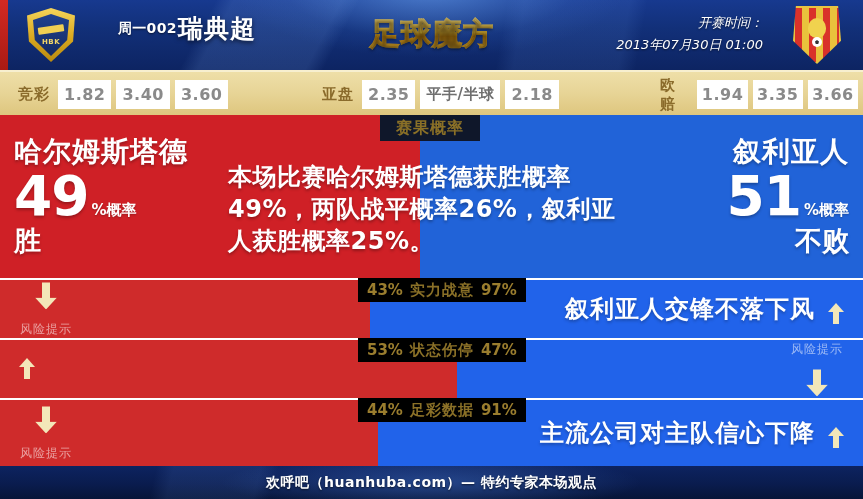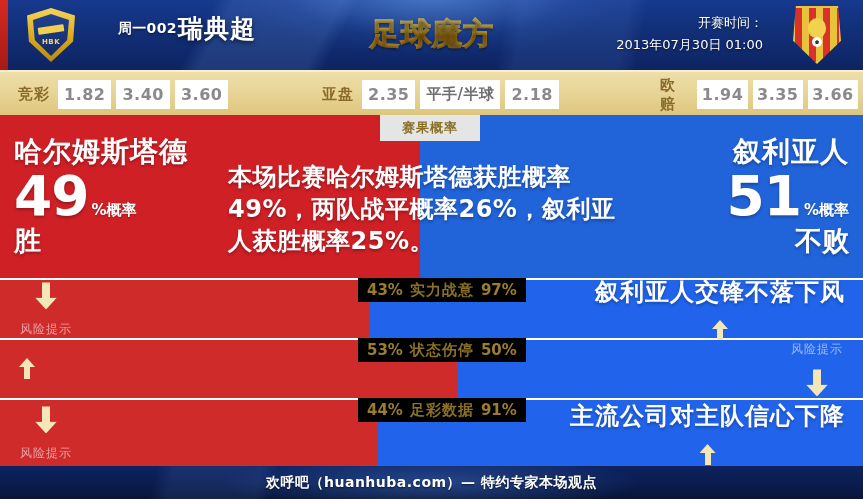--- a/index.html
+++ b/index.html
@@ -105,20 +105,21 @@
     -webkit-background-clip:text; background-clip:text; color:transparent;
     -webkit-text-stroke:1px rgba(60,30,0,.35);
     text-shadow:0 2px 3px rgba(0,0,0,.45);
     font-family:"DejaVu Sans","Liberation Sans",sans-serif;
   }
 
   .kickoff {
     position:absolute; right:100px; top:12px; width:230px; text-align:right;
     color:#ffffff; font-size:13px; line-height:22px;
     text-shadow:0 1px 2px rgba(0,0,0,.6);
+    font-style:italic;
   }
 
   
   .odds {
     position:absolute; left:0; top:70px; width:863px; height:45px;
     background:linear-gradient(180deg,#eedfa8 0%,#e7d496 50%,#dec67e 100%);
     border-top:2px solid #f7efcf;
   }
   .odds-group { position:absolute; top:0; height:45px; display:flex; align-items:center; }
   .odds-label {
@@ -143,22 +144,22 @@
   .main .half-red {
     position:absolute; left:0; top:0; width:420px; height:163px;
     background:#cf2026;
   }
   .main .half-blue {
     position:absolute; left:420px; top:0; width:443px; height:163px;
     background:#2163d8;
   }
   .tag-center {
     position:absolute; left:380px; top:0; width:100px; height:26px;
-    background:#e5e5e5; display:flex; align-items:center; justify-content:center;
-    color:#8a7027; font-size:13px; font-weight:bold; letter-spacing:1px;
+    background:#0f172a; display:flex; align-items:center; justify-content:center;
+    color:#8a7027; font-size:16px; font-weight:bold; letter-spacing:1px;
     z-index:6;
   }
 
   .team-block { position:absolute; z-index:5; color:#fff; }
   .team-block.left { left:14px; top:20px; text-align:left; }
   .team-block.right { right:14px; top:20px; text-align:right; }
   .team-name {
     font-size:28px; font-weight:bold; letter-spacing:1px; line-height:34px;
     text-shadow:0 2px 3px rgba(0,0,0,.28);
   }
@@ -202,21 +203,21 @@
     white-space:nowrap;
   }
   .cmp-badge .b-name { color:#8a7027; letter-spacing:1px; }
   .cmp-badge .b-pct  { color:#9a7d2e; }
 
   .cmp-headline {
     position:absolute; top:50%; transform:translateY(-50%);
     color:#ffffff; font-size:24px; font-weight:bold; letter-spacing:1px;
     white-space:nowrap;
     text-shadow:0 2px 3px rgba(0,0,0,.25);
-    display:flex; align-items:center; gap:12px;flex-direction:column;
+    display:flex; align-items:flex-end; gap:12px;
   }
   .cmp-headline.on-left  { left:18px; }
   .cmp-headline.on-right { right:18px; }
 
   .risk {
     position:absolute; top:50%; transform:translateY(-50%);
     display:flex; align-items:center; gap:10px;
     color:rgba(255,255,255,.55); font-size:12px; letter-spacing:1px;
     white-space:nowrap;
     flex-direction:column;
@@ -368,21 +369,21 @@
     </div>
   </div>
 
   <div class="cmp-row" id="cmp-row-1">
     <div class="cmp-left" style="width:457px;"></div>
     <div class="cmp-right" style="width:406px;"></div>
 
     <div class="cmp-badge" style="left:358px;">
       <span class="b-pct">53%</span>
       <span class="b-name">状态伤停</span>
-      <span class="b-pct">50%</span>
+      <span class="b-pct">47%</span>
     </div>
 
     <div class="cmp-headline on-left">
       <span class="arrow small up">
           <i class="stem"></i>
           <i class="head"></i>
         </span>
     </div>
 
     <div class="risk on-right">

